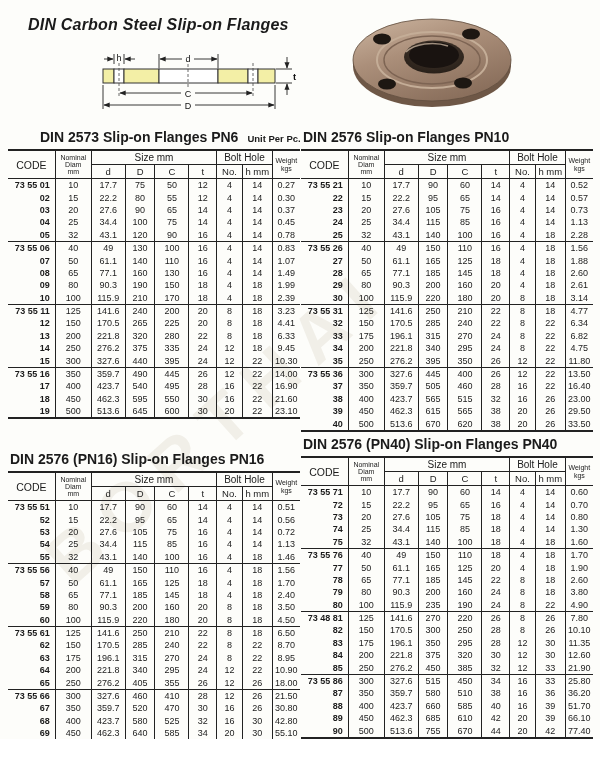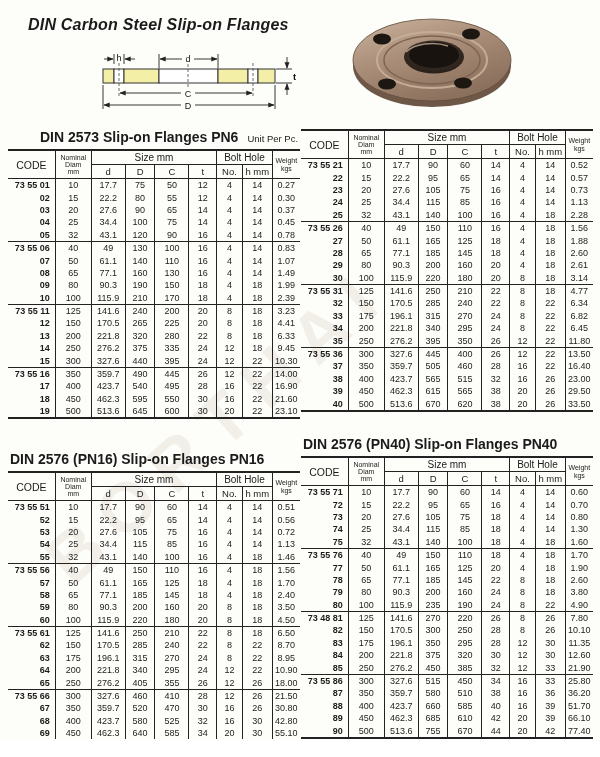--- a/index.html
+++ b/index.html
@@ -10,21 +10,21 @@
   .diagram{position:absolute;left:90px;top:48px;}
   .photo{position:absolute;left:342px;top:10px;}
   .watermark{position:absolute;left:30px;top:540px;font-size:70px;font-weight:bold;
         color:rgba(168,155,128,0.14);letter-spacing:16px;transform:rotate(-42deg);
         transform-origin:left top;white-space:nowrap;pointer-events:none;z-index:0;}
   .tblock{position:absolute;width:292px;z-index:1;}
   #t0{left:8px;top:129px;}  #t1{left:301px;top:129px;}
   #t2{left:8px;top:436px;margin-top:15px;}  #t3{left:301px;top:436px;}
   .tbl-head{font-size:14px;font-weight:bold;margin:0 0 4px 2px;white-space:nowrap;}
   #t0 .tbl-head{margin-left:32px;}
-  .tbl-note{font-size:9.5px;font-weight:normal;margin-left:9px;}
+  .tbl-note{font-size:9.5px;font-weight:bold;margin-left:9px;}
   table{border-collapse:collapse;table-layout:fixed;width:100%;background:transparent;
         border-top:2px solid #222;border-bottom:2px solid #222;}
   th,td{border-left:1px solid #222;padding:0;text-align:center;font-weight:normal;
         overflow:hidden;white-space:nowrap;}
   .c0{border-left:none;}
   th.codeh{font-size:10.5px;}
   th.ml div{font-size:7px;line-height:7.2px;}
   th.span-h{border-bottom:1px solid #222;font-size:10px;height:13px;text-align:center;}
   th.sub-h{font-size:9.5px;height:13px;}
   tbody td{height:12.4px;font-size:9px;line-height:12px;}
@@ -380,20 +380,23 @@
             <td>600</td>
             <td>30</td>
             <td>20</td>
             <td>22</td>
             <td>23.10</td>
           </tr>
         </tbody>
       </table>
     </section>
   <section class="tblock" id="t1">
+    <div class="tbl-head">
+      <span class="tbl-title">DIN 2576 Slip-on Flanges PN10</span><span class="tbl-note"></span>
+    </div>
   <table>
         <colgroup>
           <col style="width: 46px;">
           <col style="width: 35px;">
           <col style="width: 33px;">
           <col style="width: 29px;">
           <col style="width: 33px;">
           <col style="width: 27px;">
           <col style="width: 25px;">
           <col style="width: 29px;">
@@ -569,21 +572,21 @@
           </tr>
           <tr>
             <td class="c0 code">34</td>
             <td>200</td>
             <td>221.8</td>
             <td>340</td>
             <td>295</td>
             <td>24</td>
             <td>8</td>
             <td>22</td>
-            <td>6.45</td>
+            <td>4.75</td>
           </tr>
           <tr>
             <td class="c0 code">35</td>
             <td>250</td>
             <td>276.2</td>
             <td>395</td>
             <td>350</td>
             <td>26</td>
             <td>12</td>
             <td>22</td>

